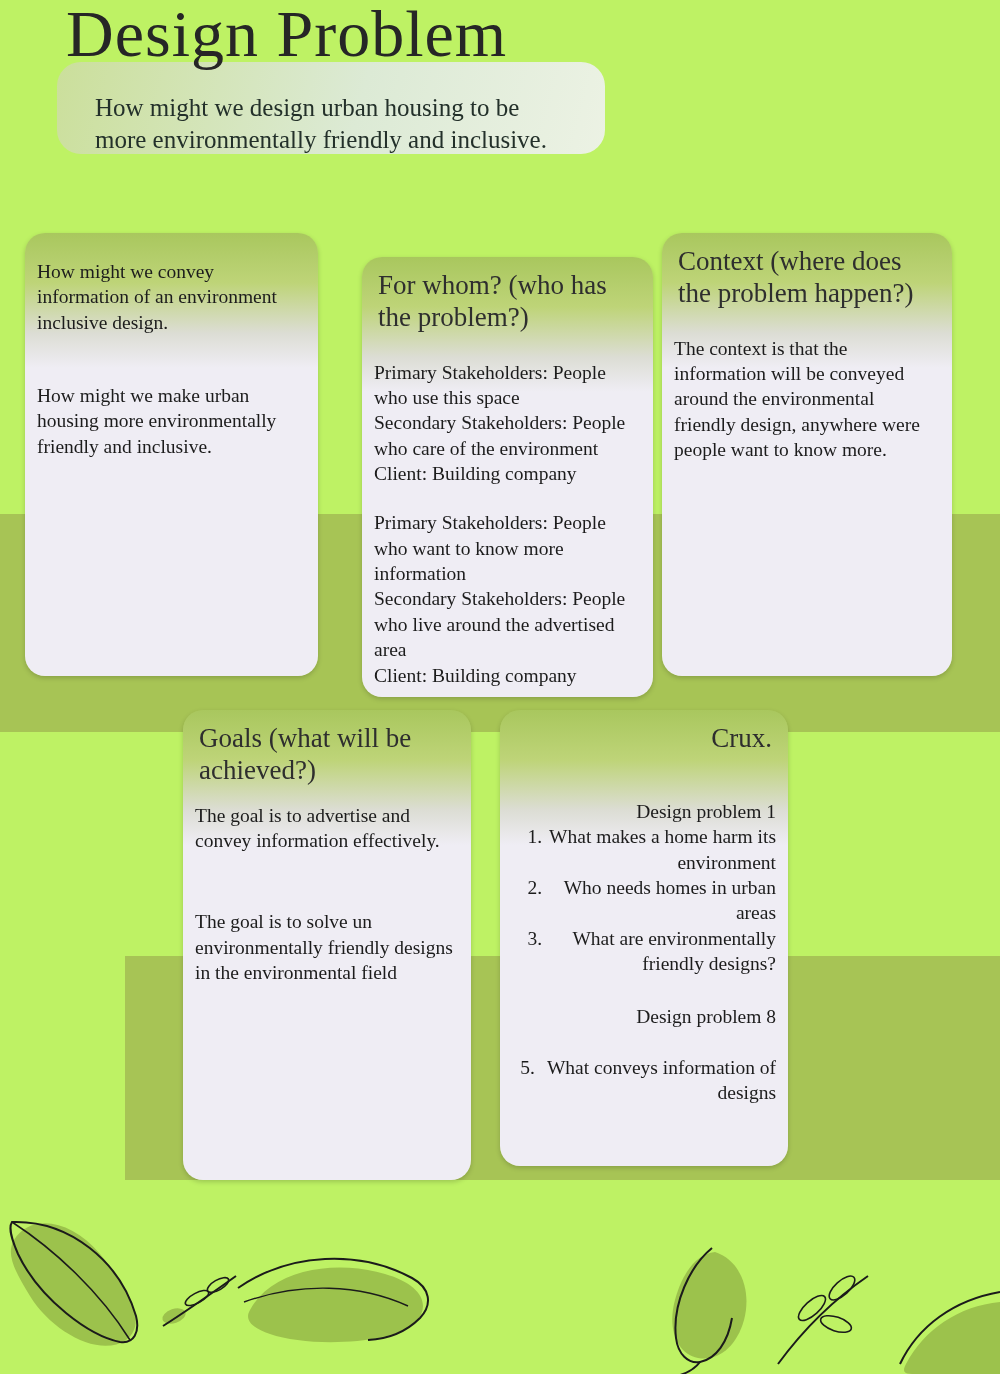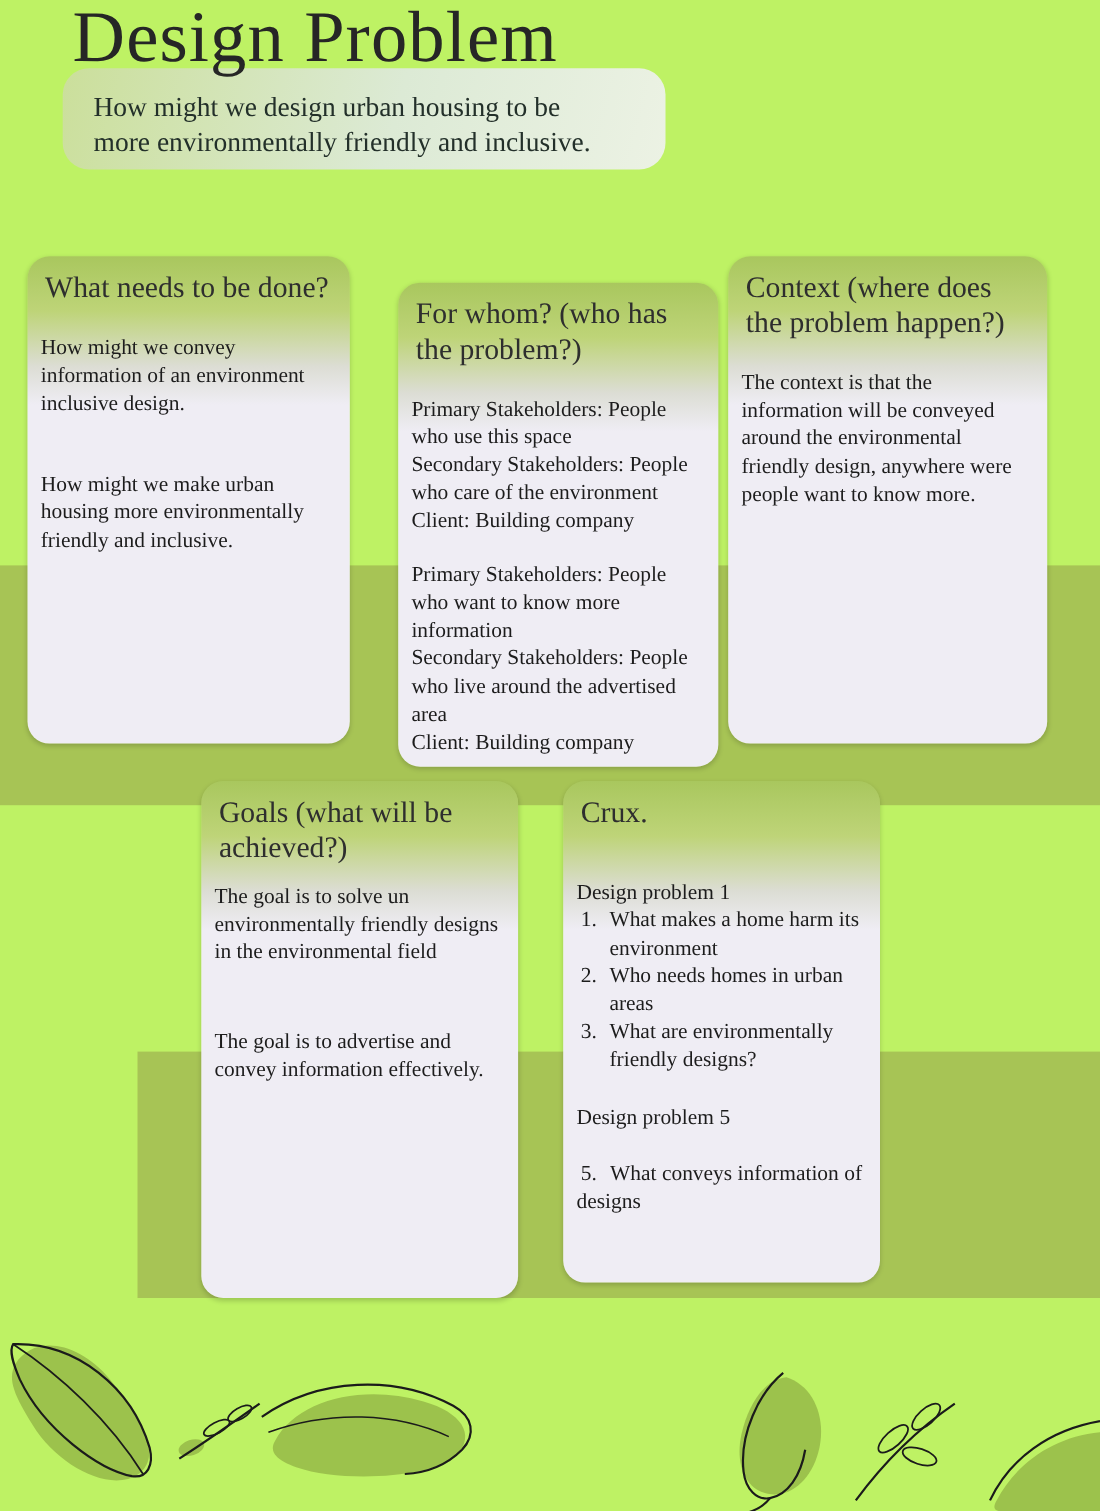--- a/index.html
+++ b/index.html
@@ -22,37 +22,37 @@
     position:absolute;left:66px;top:-4px;margin:0;z-index:3;
     font-size:66px;font-weight:400;color:#262626;letter-spacing:1px;
     font-family:"Liberation Serif", serif;
   }
   .subtitle-box{
     position:absolute;left:57px;top:62px;width:548px;height:92px;z-index:2;
     border-radius:24px;
     background:linear-gradient(105deg, var(--highlight-green) 0%, #dcead5 55%, #ecf2e4 100%);
   }
   .subtitle{
-    margin:8px;padding:12px 20px 0;font-size:25px;line-height:1.26;color:#23302a;
+    margin:18px;padding:12px 20px 0;font-size:25px;line-height:1.26;color:#23302a;
     white-space:pre-line;
   }
   .band{position:absolute;background:var(--band-green);z-index:0;}
   .band-top{left:0;top:514px;width:1000px;height:218px;}
   .band-bottom{left:125px;top:956px;width:875px;height:224px;}
 
   .card{
     position:absolute;z-index:1;border-radius:20px;overflow:hidden;
     background:linear-gradient(180deg, var(--header-green) 0px, var(--header-green-mid) 50px, #dcddd4 100px, var(--card-body) 135px);
     box-shadow:0 2px 5px rgba(0,0,0,.18);
   }
   .card-what   {left:25px; top:233px;width:293px;height:443px;}
   .card-whom   {left:362px;top:233px;width:291px;height:440px;margin-top:24px;}
   .card-context{left:662px;top:233px;width:290px;height:443px;}
   .card-goals  {left:183px;top:710px;width:288px;height:470px;}
-  .card-crux   {left:512px;top:710px;width:288px;height:456px;}
+  .card-crux   {left:500px;top:710px;width:288px;height:456px;text-align:right;}
 
   .card-title{
     margin:0;padding:13px 16px 0;font-size:27px;line-height:1.18;
     font-weight:400;color:#2e2e2e;
   }
   .card-body{
     padding:26px 12px 0;font-size:19.5px;line-height:1.3;color:var(--ink);
   }
   .card-body p{margin:0;white-space:pre-line;}
   .card-what    .card-body p + p{margin-top:48px;}
@@ -82,21 +82,20 @@
 
   <div class="subtitle-box">
     <p class="subtitle">How might we design urban housing to be
 more environmentally friendly and inclusive.</p>
   </div>
 
   <div class="band band-top"></div>
   <div class="band band-bottom"></div>
 
   <section class="card card-what">
-    <h2 class="card-title">What needs to be done?</h2>
     <div class="card-body">
       <p>How might we convey information of an environment inclusive design.</p>
       <p>How might we make urban housing more environmentally friendly and inclusive.</p>
     </div>
   </section>
 
   <section class="card card-whom">
     <h2 class="card-title">For whom? (who has the problem?)</h2>
     <div class="card-body">
       <p>Primary Stakeholders: People who use this space
@@ -111,22 +110,22 @@
   <section class="card card-context">
     <h2 class="card-title">Context (where does the problem happen?)</h2>
     <div class="card-body">
       <p>The context is that the information will be conveyed around the environmental friendly design, anywhere were people want to know more.</p>
     </div>
   </section>
 
   <section class="card card-goals">
     <h2 class="card-title">Goals (what will be achieved?)</h2>
     <div class="card-body">
+      <p>The goal is to advertise and convey information effectively.</p>
       <p>The goal is to solve un environmentally friendly designs in the environmental field</p>
-      <p>The goal is to advertise and convey information effectively.</p>
     </div>
   </section>
 
   <section class="card card-crux">
     <h2 class="card-title">Crux.</h2>
     <div class="card-body">
 
       <div class="crux-section">
         <p class="list-heading">Design problem 1</p>
         <div class="list-item">
@@ -137,21 +136,21 @@
           <span class="num">2.</span>
           <span class="txt">Who needs homes in urban areas</span>
         </div>
         <div class="list-item">
           <span class="num">3.</span>
           <span class="txt">What are environmentally friendly designs?</span>
         </div>
       </div>
 
       <div class="crux-section crux-section-2">
-        <p class="list-heading">Design problem 5</p>
+        <p class="list-heading">Design problem 8</p>
         <p class="list-item-inline">
           <span class="num">5.</span><span class="txt">What conveys information of designs</span>
         </p>
       </div>
 
     </div>
   </section>
 
   <svg class="decor" viewBox="0 0 1000 182" aria-hidden="true">
 

